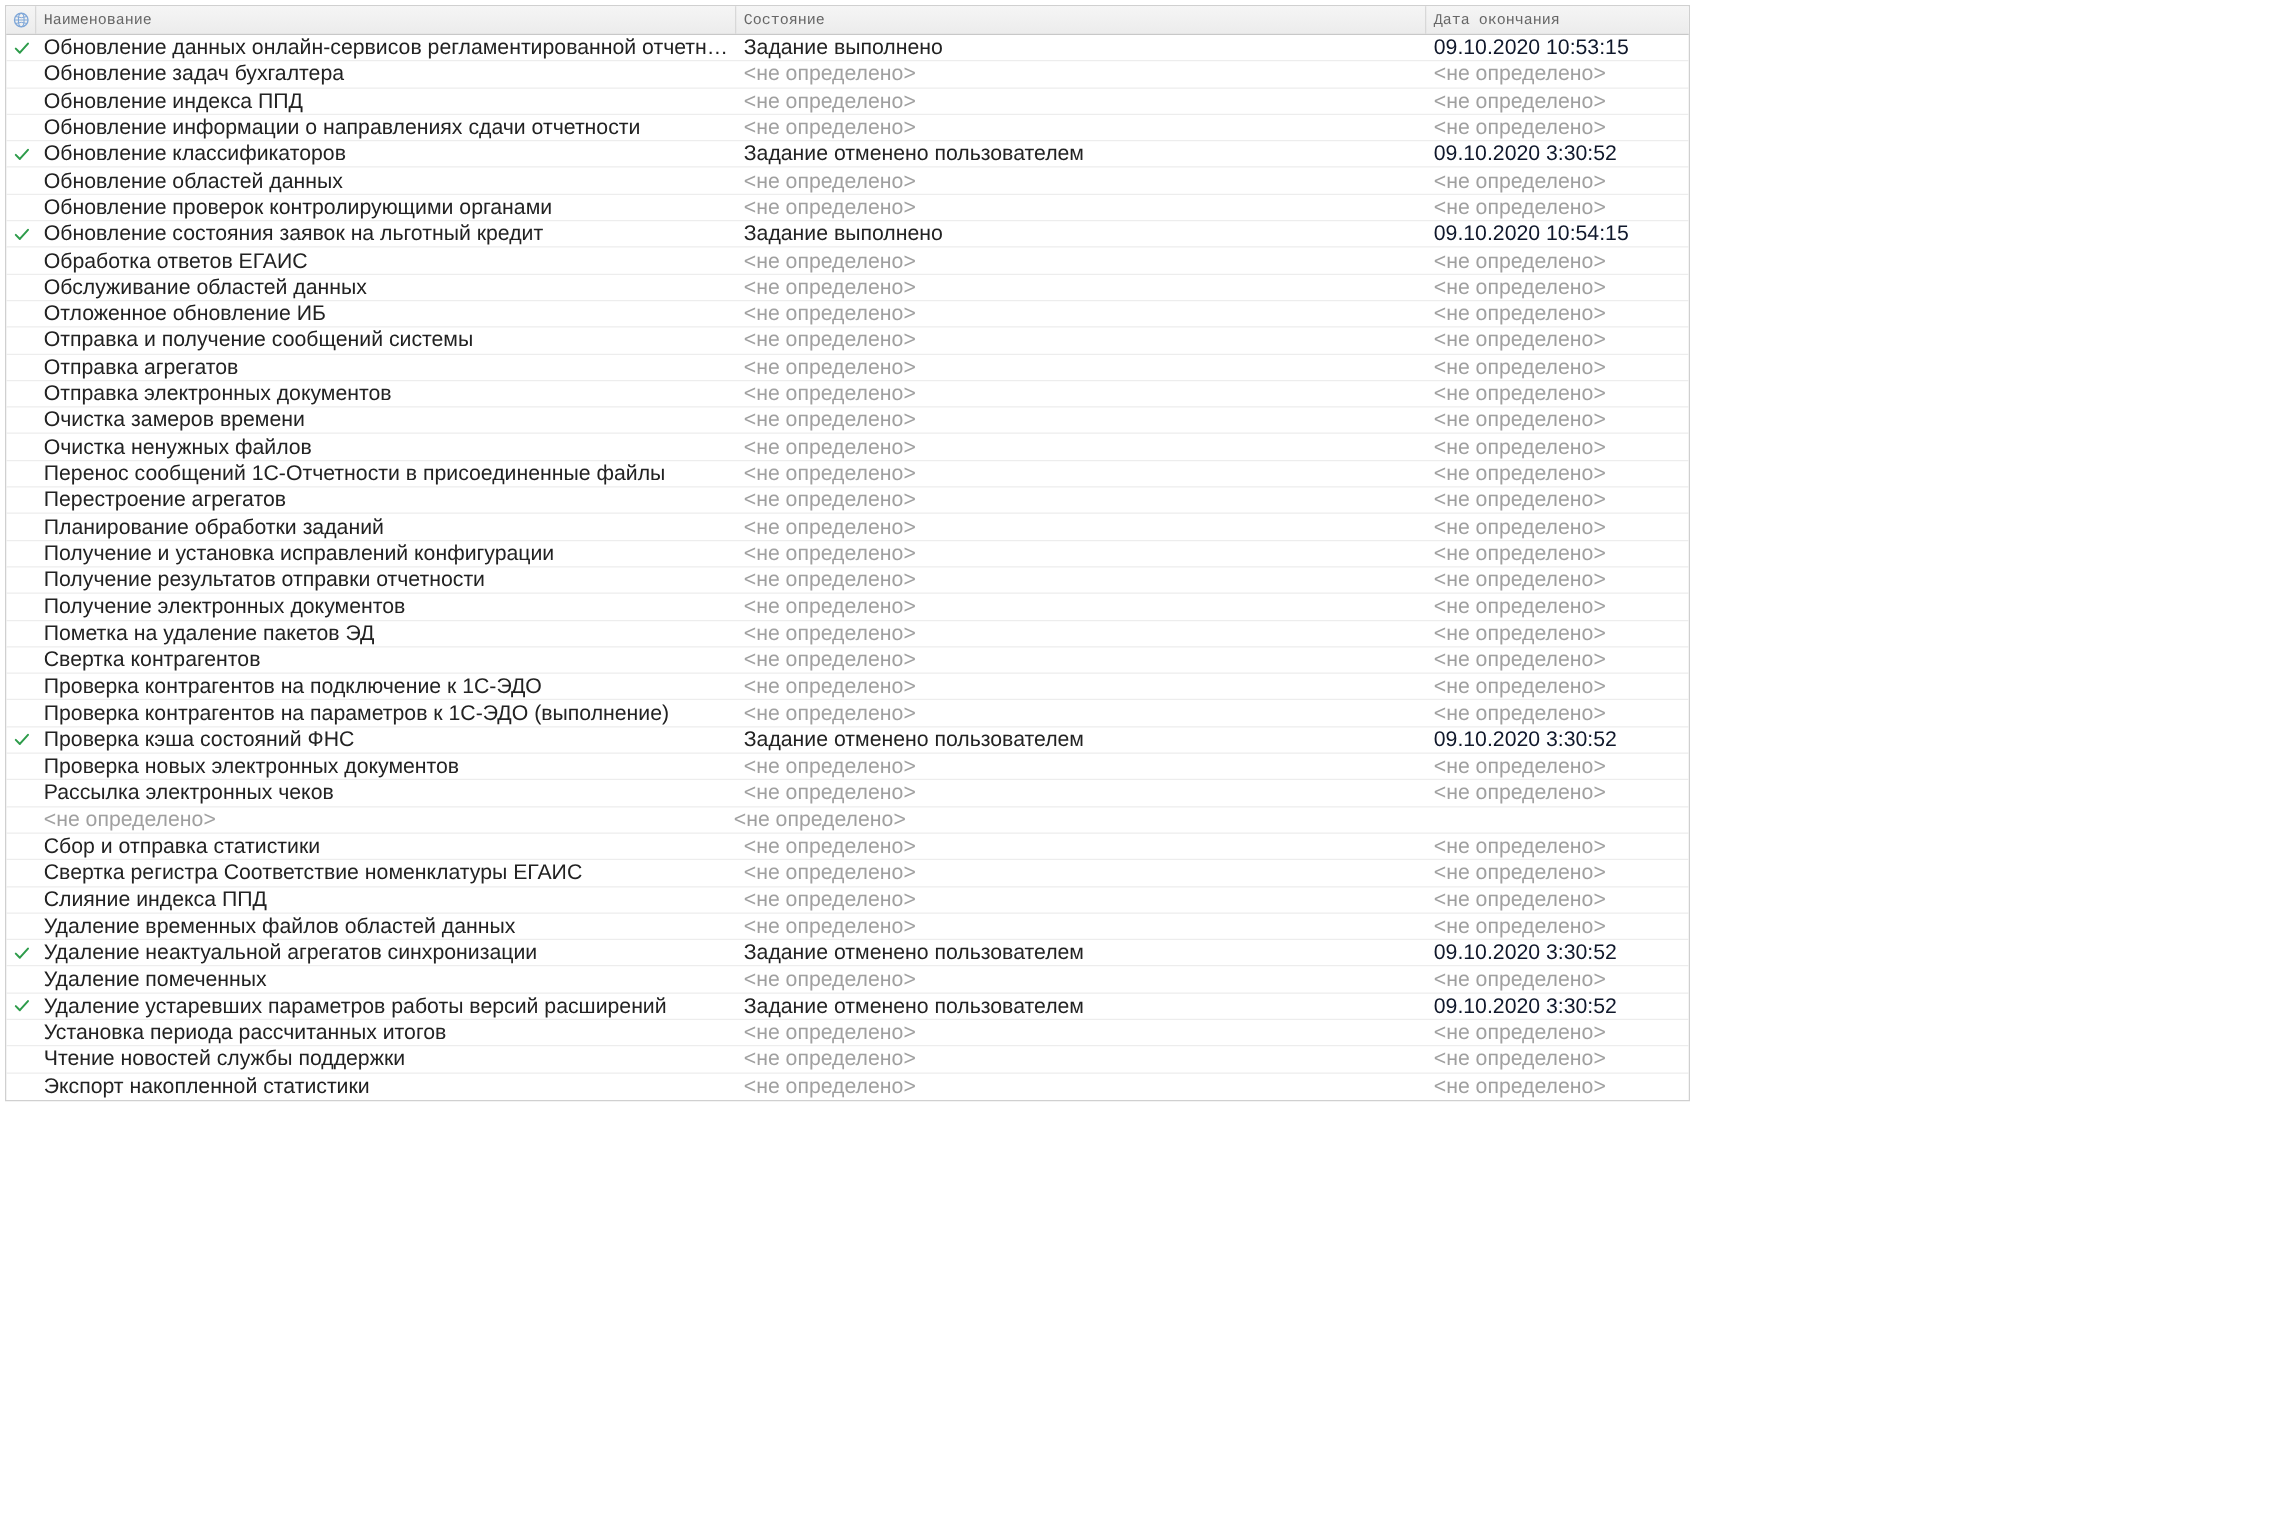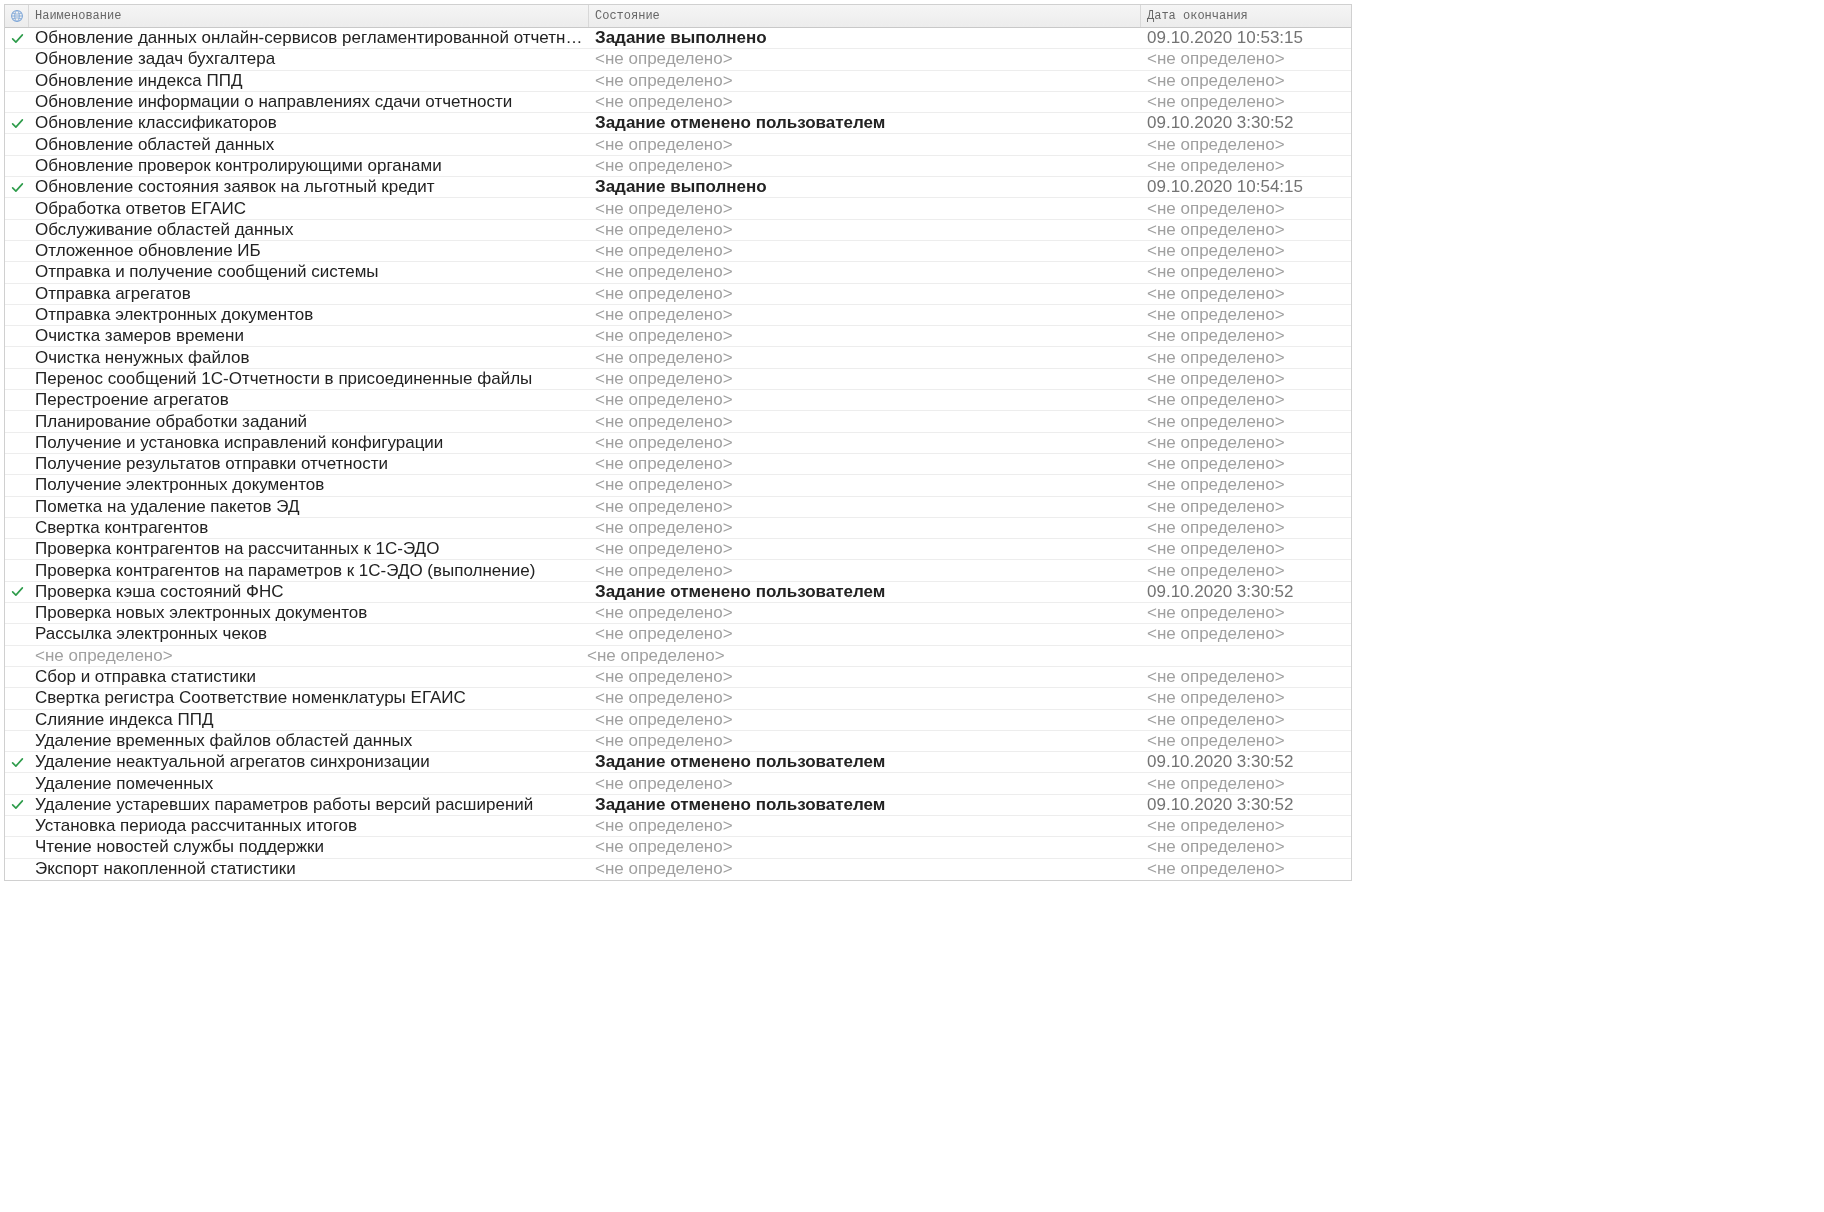--- a/index.html
+++ b/index.html
@@ -48,23 +48,23 @@
   }
   .row:last-child { border-bottom: none; }
   .cell {
     padding: 2px 6px;
     overflow: hidden;
     white-space: nowrap;
     text-overflow: ellipsis;
   }
   .cell.col-icon { padding: 0; display:flex; align-items:center; justify-content:center; }
   .name-text { color: #222; }
-  .state-defined { color: #222; font-weight: bold; }
+  .state-defined { color: #222; }
   .undef { color: #a0a0a0; }
-  .date-defined { color: #737373; }
+  .date-defined { color: #0f172a; }
   .globe-icon svg { width: 14px; height: 14px; display:block; }
   .check-icon svg { width: 13px; height: 13px; display:block; }
 </style>
 </head>
 <body>
 
 <div class="table-wrap">
   <div class="thead">
     <div class="th col-icon">
       <span class="globe-icon">
@@ -245,21 +245,21 @@
         <div class="cell col-date undef">&lt;не определено&gt;</div>
       </div>
       <div class="row">
         <div class="cell col-icon"></div>
         <div class="cell col-name name-text">Свертка контрагентов</div>
         <div class="cell col-state undef">&lt;не определено&gt;</div>
         <div class="cell col-date undef">&lt;не определено&gt;</div>
       </div>
       <div class="row">
         <div class="cell col-icon"></div>
-        <div class="cell col-name name-text">Проверка контрагентов на рассчитанных к 1С-ЭДО</div>
+        <div class="cell col-name name-text">Проверка контрагентов на подключение к 1С-ЭДО</div>
         <div class="cell col-state undef">&lt;не определено&gt;</div>
         <div class="cell col-date undef">&lt;не определено&gt;</div>
       </div>
       <div class="row">
         <div class="cell col-icon"></div>
         <div class="cell col-name name-text">Проверка контрагентов на параметров к 1С-ЭДО (выполнение)</div>
         <div class="cell col-state undef">&lt;не определено&gt;</div>
         <div class="cell col-date undef">&lt;не определено&gt;</div>
       </div>
       <div class="row">

